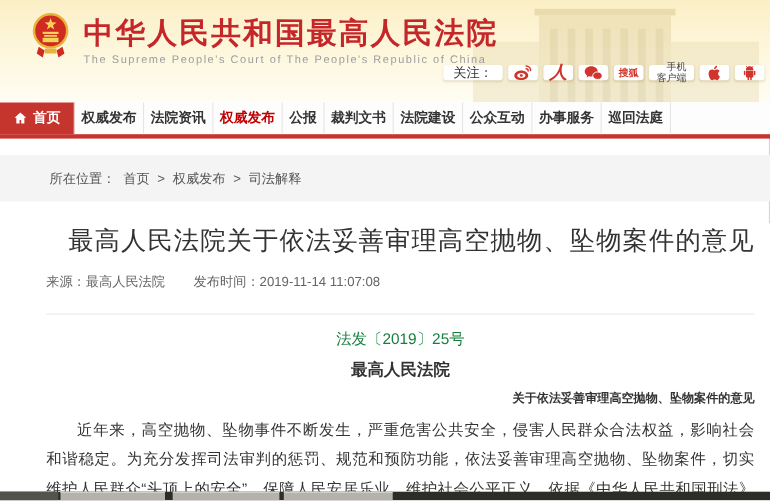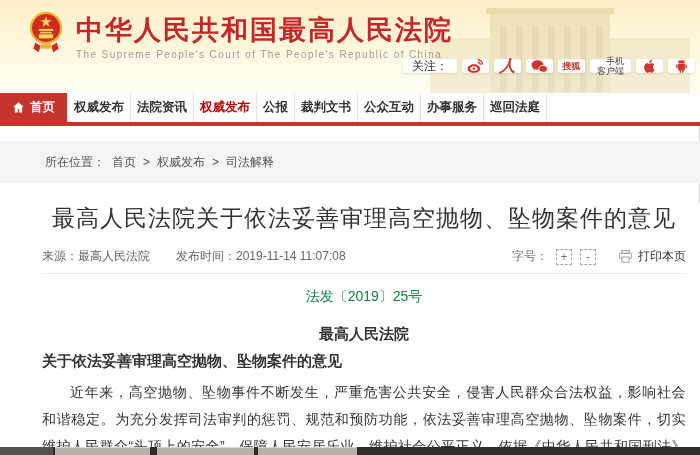--- a/index.html
+++ b/index.html
@@ -48,38 +48,38 @@
   
   .crumb-band {
     margin-top:15px; background:#f4f4f4; height:42px; display:flex; align-items:center;
     padding-left:45px; font-size:12px; color:#555;
   }
   .crumb-band span { margin-right:7px; }
   .crumb-link { cursor:pointer; }
 
   
   .article { padding:0 14px 0 42px; background:#fff; }
-  .art-title { margin-top:20px; text-align:center; font-size:23px; font-weight:normal;
+  .art-title { margin-top:20px; text-align:right; font-size:23px; font-weight:normal;
     color:#333; letter-spacing:1px; }
   .meta {
     margin-top:14px; display:flex; justify-content:space-between; align-items:center;
-    font-size:12px; color:#666; padding-bottom:8px; border-bottom:1px solid #eaeaea;
+    font-size:12px; color:#666; padding-bottom:20px; border-bottom:1px solid #eaeaea;
   }
   .meta-left { display:flex; gap:26px; }
   .meta-right { display:flex; align-items:center; gap:8px; }
   .fz-btn {
     width:16px; height:16px; border:1px dashed #aaa; color:#777; font-size:12px;
     display:flex; align-items:center; justify-content:center; cursor:pointer; background:#fff;
   }
   .print-group { display:flex; align-items:center; gap:5px; margin-left:14px; cursor:pointer; }
   .print-label { color:#333; }
 
   .doc-number { margin-top:14px; text-align:center; font-size:14px; color:#15803d; }
-  .org-line   { margin-top:19px;  text-align:center; font-size:15px; font-weight:bold; color:#333; }
-  .sub-line   { margin-top:8px;  text-align:left; font-size:15px; font-weight:bold; color:#333; }
+  .org-line   { margin-top:9px;  text-align:center; font-size:15px; font-weight:bold; color:#333; }
+  .sub-line   { margin-top:8px;  text-align:right; font-size:11px; font-weight:bold; color:#333; }
   .para {
     margin-top:8px; font-size:14px; line-height:27px; color:#333;
     text-align:justify; text-indent:2em; letter-spacing:.4px;
   }
 
   
   .taskbar { position:absolute; left:0; right:0; bottom:0; height:8px; background:#2e2c29; }
   .tb-seg { position:absolute; top:0; height:8px; }
   .tb-left { left:0; width:53px; background:#54524d; }
   .tb-btn { background:#b5b2ab; border-top:1px solid #d8d6d0; cursor:pointer; }
@@ -196,20 +196,23 @@
     <div class="nav-item hl">
         <span>权威发布</span>
       </div>
     <div class="nav-item">
         <span>公报</span>
       </div>
     <div class="nav-item">
         <span>裁判文书</span>
       </div>
     <div class="nav-item">
+        <span>法院建设</span>
+      </div>
+    <div class="nav-item">
         <span>公众互动</span>
       </div>
     <div class="nav-item">
         <span>办事服务</span>
       </div>
     <div class="nav-item">
         <span>巡回法庭</span>
       </div>
     <div class="nav-filler"></div>
   </div>
@@ -225,33 +228,20 @@
   </div>
 
   <div class="article">
     <h1 class="art-title">最高人民法院关于依法妥善审理高空抛物、坠物案件的意见</h1>
 
     <div class="meta">
       <div class="meta-left">
         <span>来源：最高人民法院</span>
         <span>发布时间：2019-11-14 11:07:08</span>
       </div>
-      <div class="meta-right">
-        <span>字号：</span>
-        <span class="fz-btn">+</span>
-        <span class="fz-btn">-</span>
-        <span class="print-group">
-          <svg width="15" height="15" viewBox="0 0 16 16">
-            <rect x="4" y="1.5" width="8" height="3" fill="none" stroke="#999" stroke-width="1"></rect>
-            <rect x="1.5" y="4.5" width="13" height="5.5" rx="1" fill="none" stroke="#999" stroke-width="1"></rect>
-            <rect x="4.2" y="8.5" width="7.6" height="5.5" fill="#fff" stroke="#999" stroke-width="1"></rect>
-          </svg>
-          <span class="print-label">打印本页</span>
-        </span>
-      </div>
     </div>
 
     <div class="doc-number">法发〔2019〕25号</div>
     <div class="org-line">最高人民法院</div>
     <div class="sub-line">关于依法妥善审理高空抛物、坠物案件的意见</div>
     <p class="para">近年来，高空抛物、坠物事件不断发生，严重危害公共安全，侵害人民群众合法权益，影响社会和谐稳定。为充分发挥司法审判的惩罚、规范和预防功能，依法妥善审理高空抛物、坠物案件，切实维护人民群众“头顶上的安全”，保障人民安居乐业，维护社会公平正义，依据《中华人民共和国刑法》《中华人民共和国侵权责任法》等相</p>
   </div>
 
   <div class="taskbar">
     <div class="tb-seg tb-left"></div>

